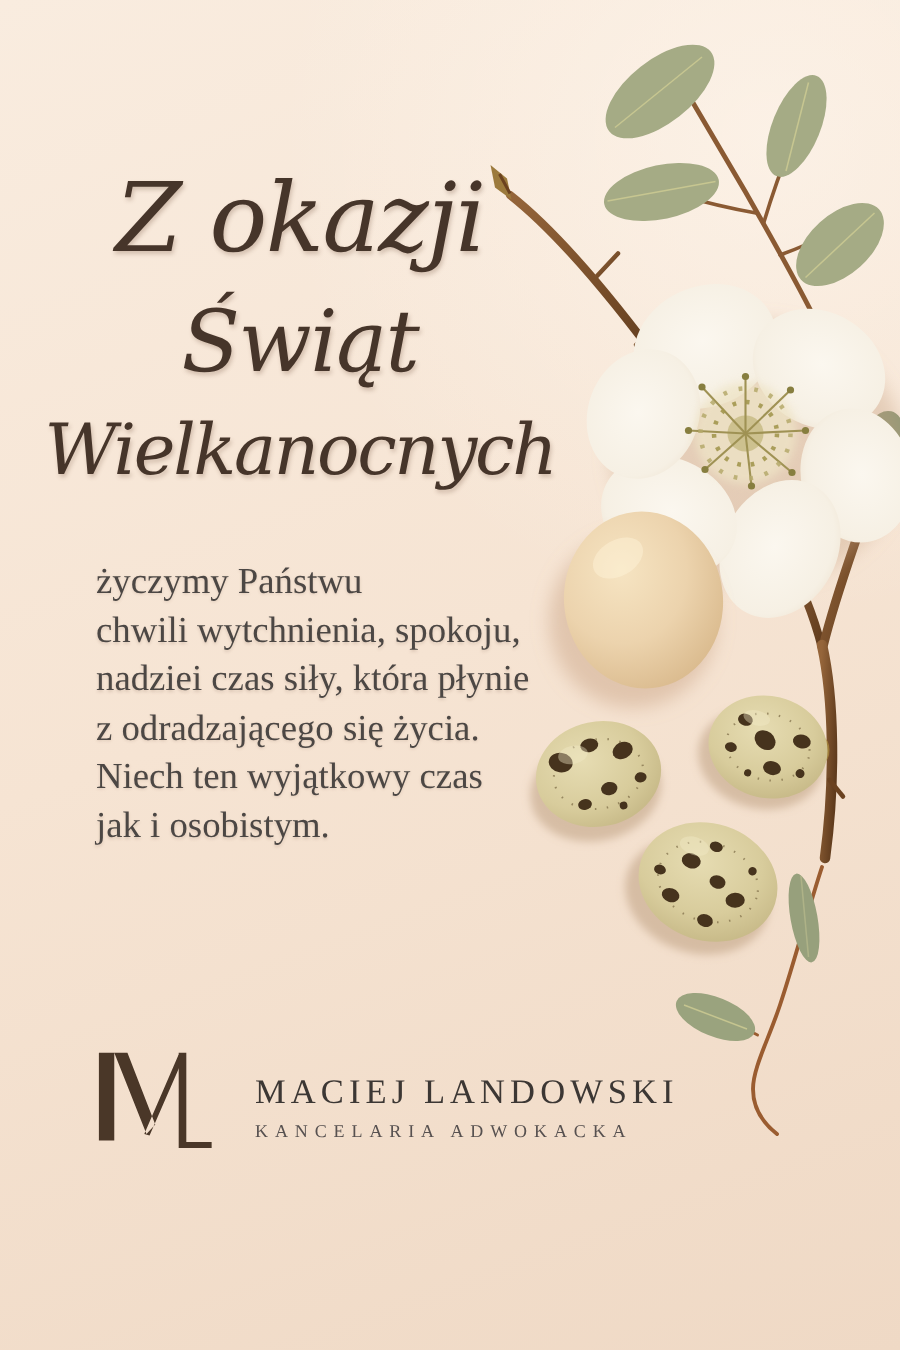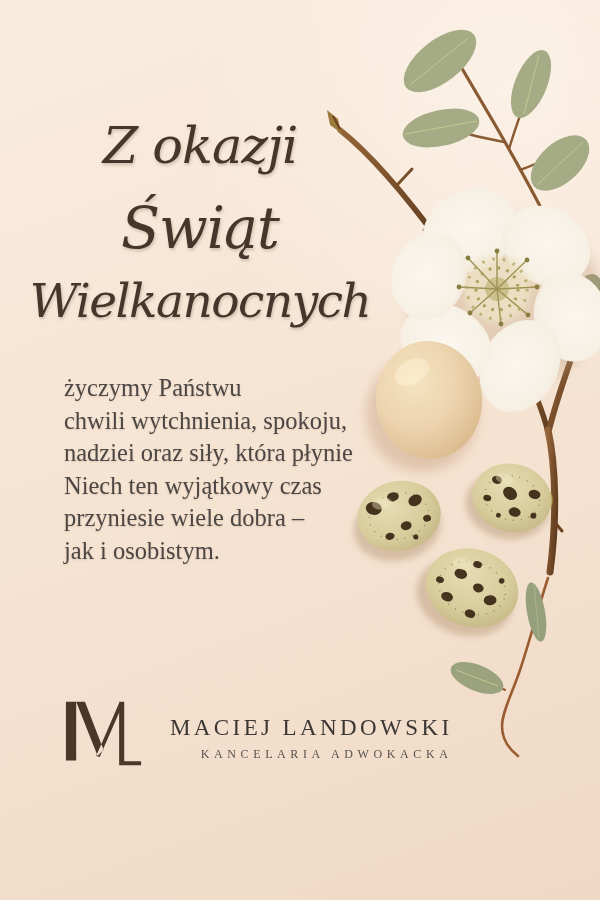--- a/index.html
+++ b/index.html
@@ -16,32 +16,32 @@
   .decor{position:absolute;inset:0;}
   
   .heading{
     position:absolute;left:8px;top:116px;width:384px;
     text-align:center;
     color:var(--heading-text,#46352a);
     font-family:"DejaVu Serif", serif;
     font-style:italic;
     text-shadow:1px 2px 3px rgba(122,90,68,.30);
   }
-  .h-line1{font-size:51px;line-height:60px;letter-spacing:-1px;}
+  .h-line1{font-size:64px;line-height:60px;letter-spacing:-1px;}
   .h-line2{font-size:57px;line-height:60px;margin-top:22px;letter-spacing:-1px;}
   .h-line3{font-size:47px;line-height:54px;margin-top:16px;letter-spacing:-1.5px;}
   
   .greeting{
     position:absolute;left:64px;top:372px;width:360px;
     color:var(--body-text,#4c4744);
     font-size:24.5px;line-height:32.6px;
     text-shadow:0 1px 2px rgba(130,100,80,.22);
   }
   
-  .logo{position:absolute;left:63px;top:699px;display:flex;align-items:center;text-align:right;}
+  .logo{position:absolute;left:63px;top:699px;display:flex;align-items:center;}
   .monogram{width:82px;height:72px;flex:0 0 auto;}
   .logo-text{margin-left:25px;padding-top:8px;}
   .logo-name{
     color:var(--logo-text,#3c3734);
     font-size:23px;letter-spacing:3.4px;line-height:25px;
     white-space:nowrap;
   }
   .logo-sub{
     color:var(--logo-subtext,#575150);
     font-size:12px;letter-spacing:4.6px;line-height:17px;
@@ -225,23 +225,23 @@
 
   <div class="heading">
     <div class="h-line1">Z okazji</div>
     <div class="h-line2">Świąt</div>
     <div class="h-line3">Wielkanocnych</div>
   </div>
 
   <div class="greeting">
     <div>życzymy Państwu</div>
     <div>chwili wytchnienia, spokoju,</div>
-    <div>nadziei oraz siły, która płynie</div>
+    <div>nadziei czas siły, która płynie</div>
+    <div>z odradzającego się życia.</div>
     <div>Niech ten wyjątkowy czas</div>
-    <div>przyniesie wiele dobra –</div>
     <div>jak i osobistym.</div>
   </div>
 
   <div class="logo">
     <svg class="monogram" viewBox="0 0 84 70" aria-hidden="true">
       <g fill="#4a3728">
         <path d="M3,1 h10.5 v60 h-10.5 Z  M13.5,1 L22.5,1 L41.5,50 L35.5,56.5 Z  M34,56.5 L37.6,57.6 L61,4 L57.4,2.4 Z"></path>
         <path d="M57.5,1 h5.2 v65 h-5.2 Z  M57.5,62 h22.5 v4 h-22.5 Z"></path>
       </g>
     </svg>

